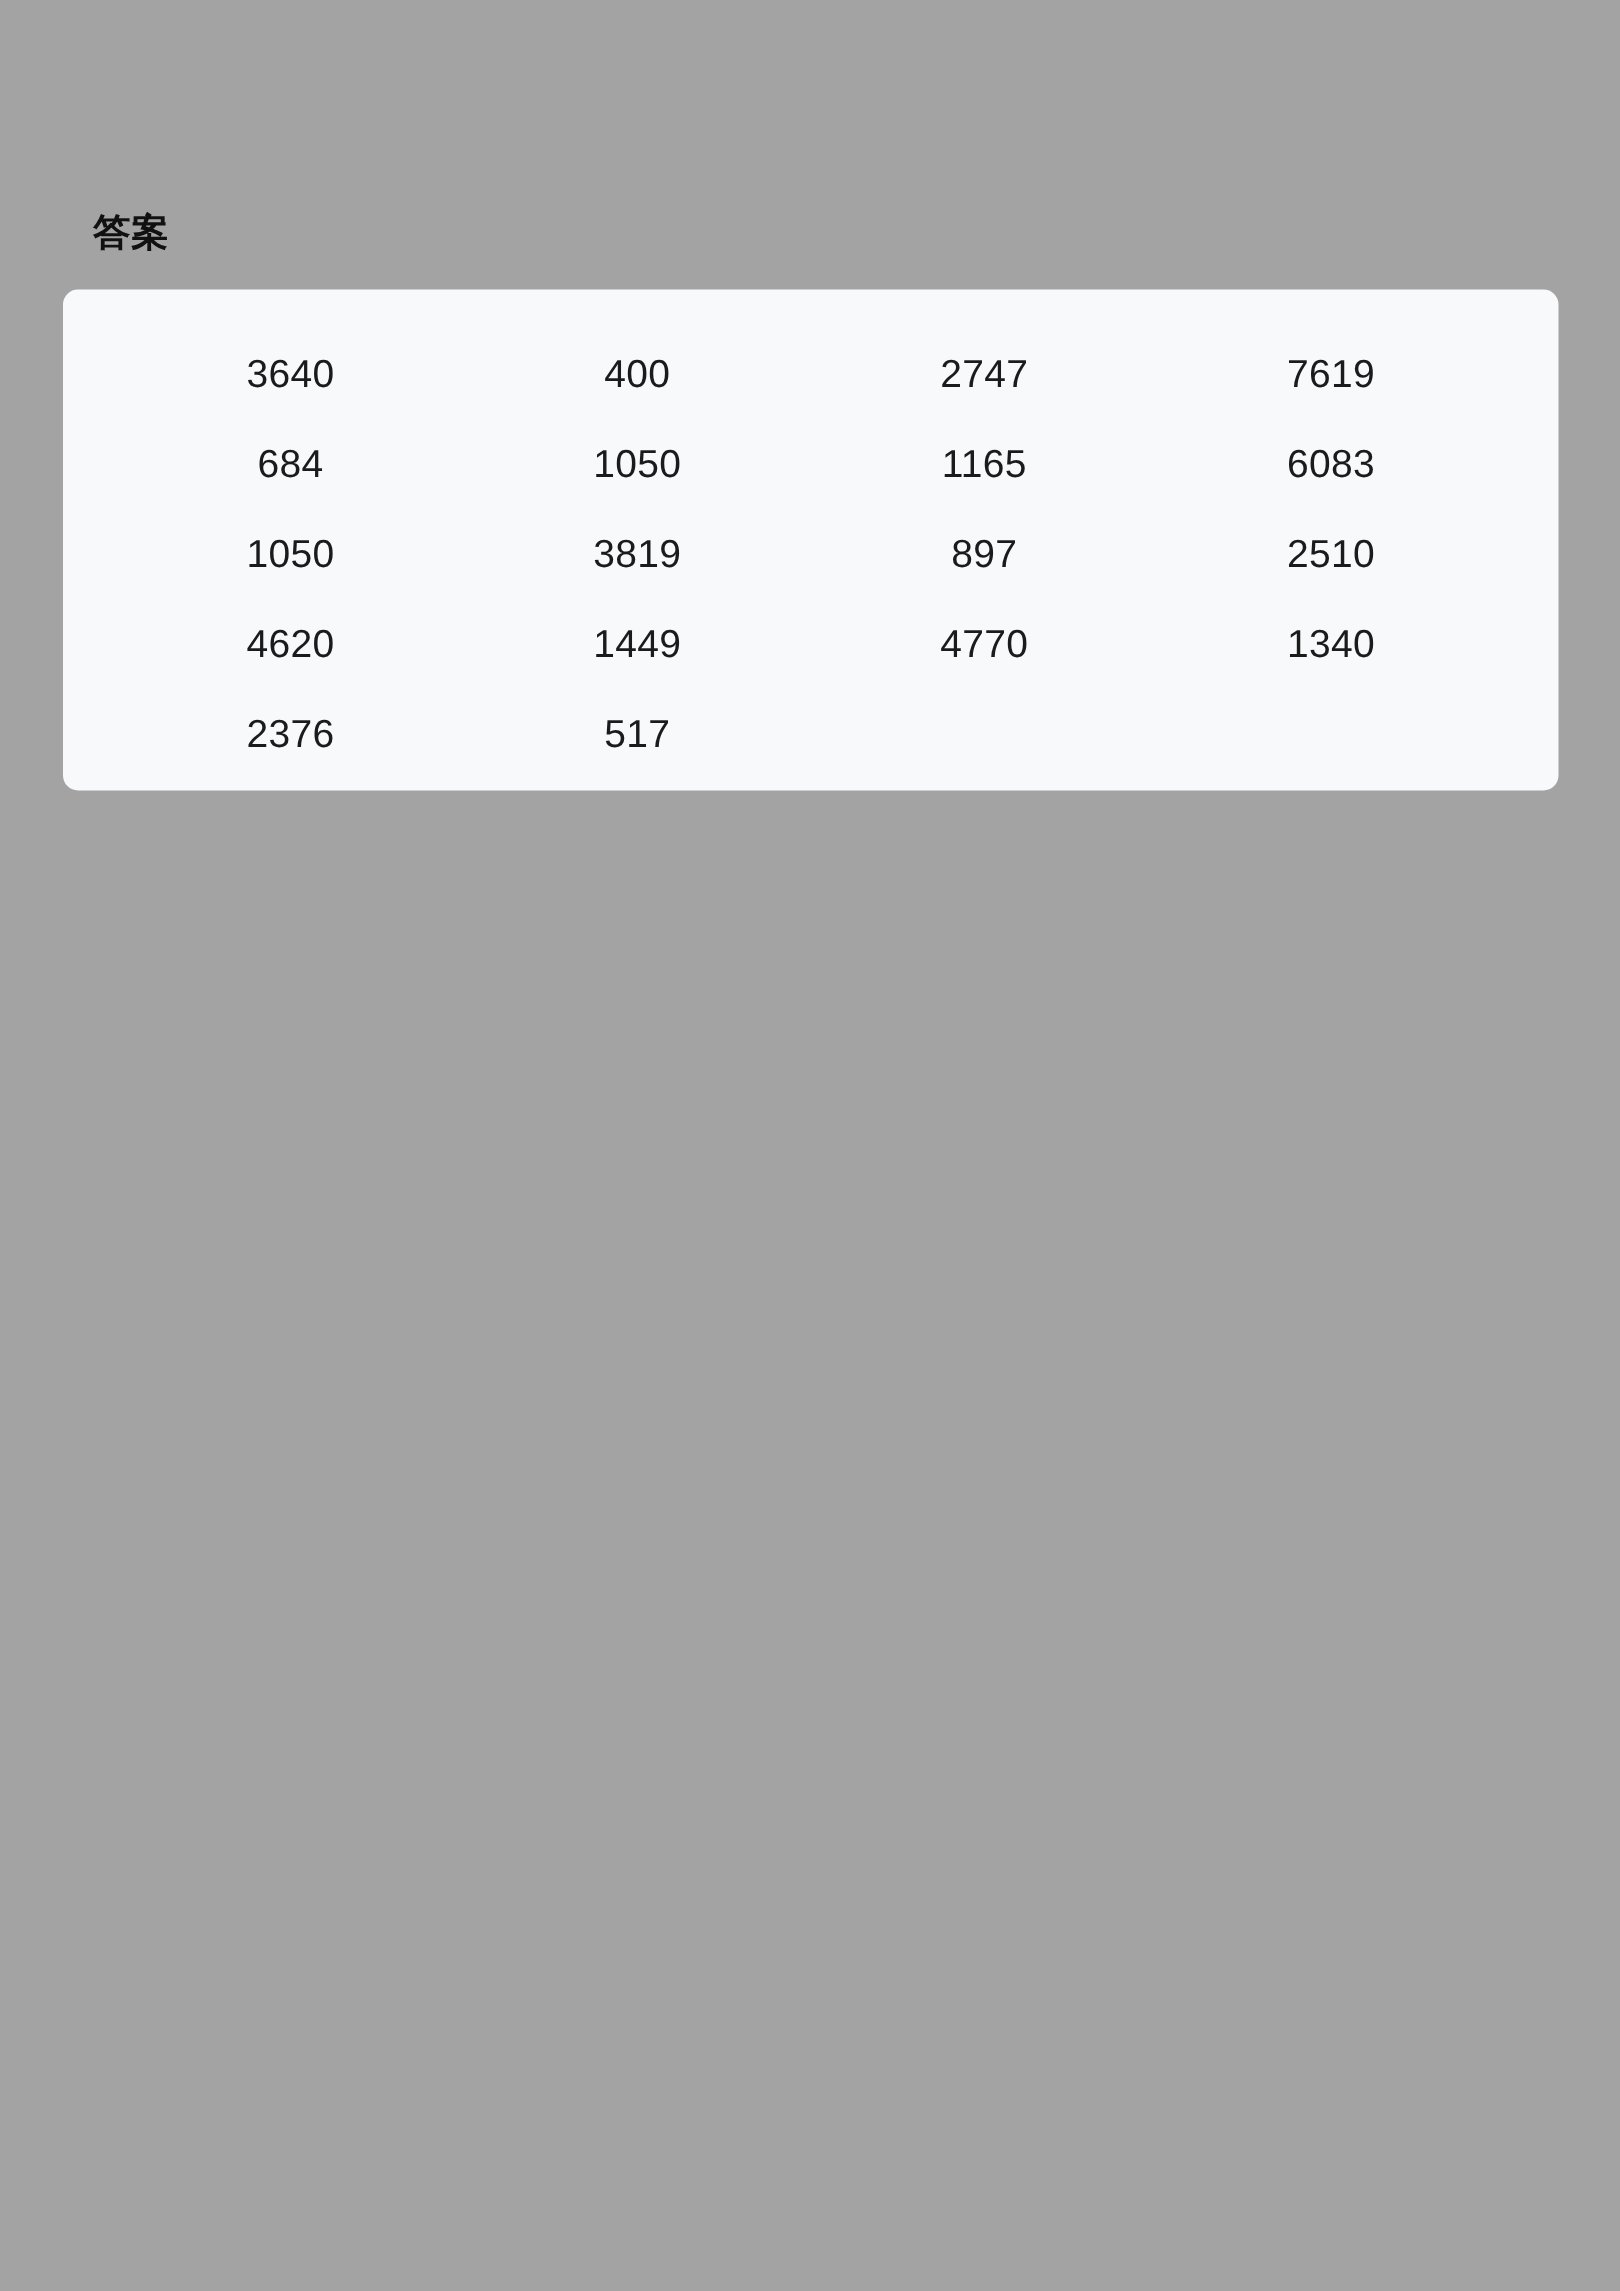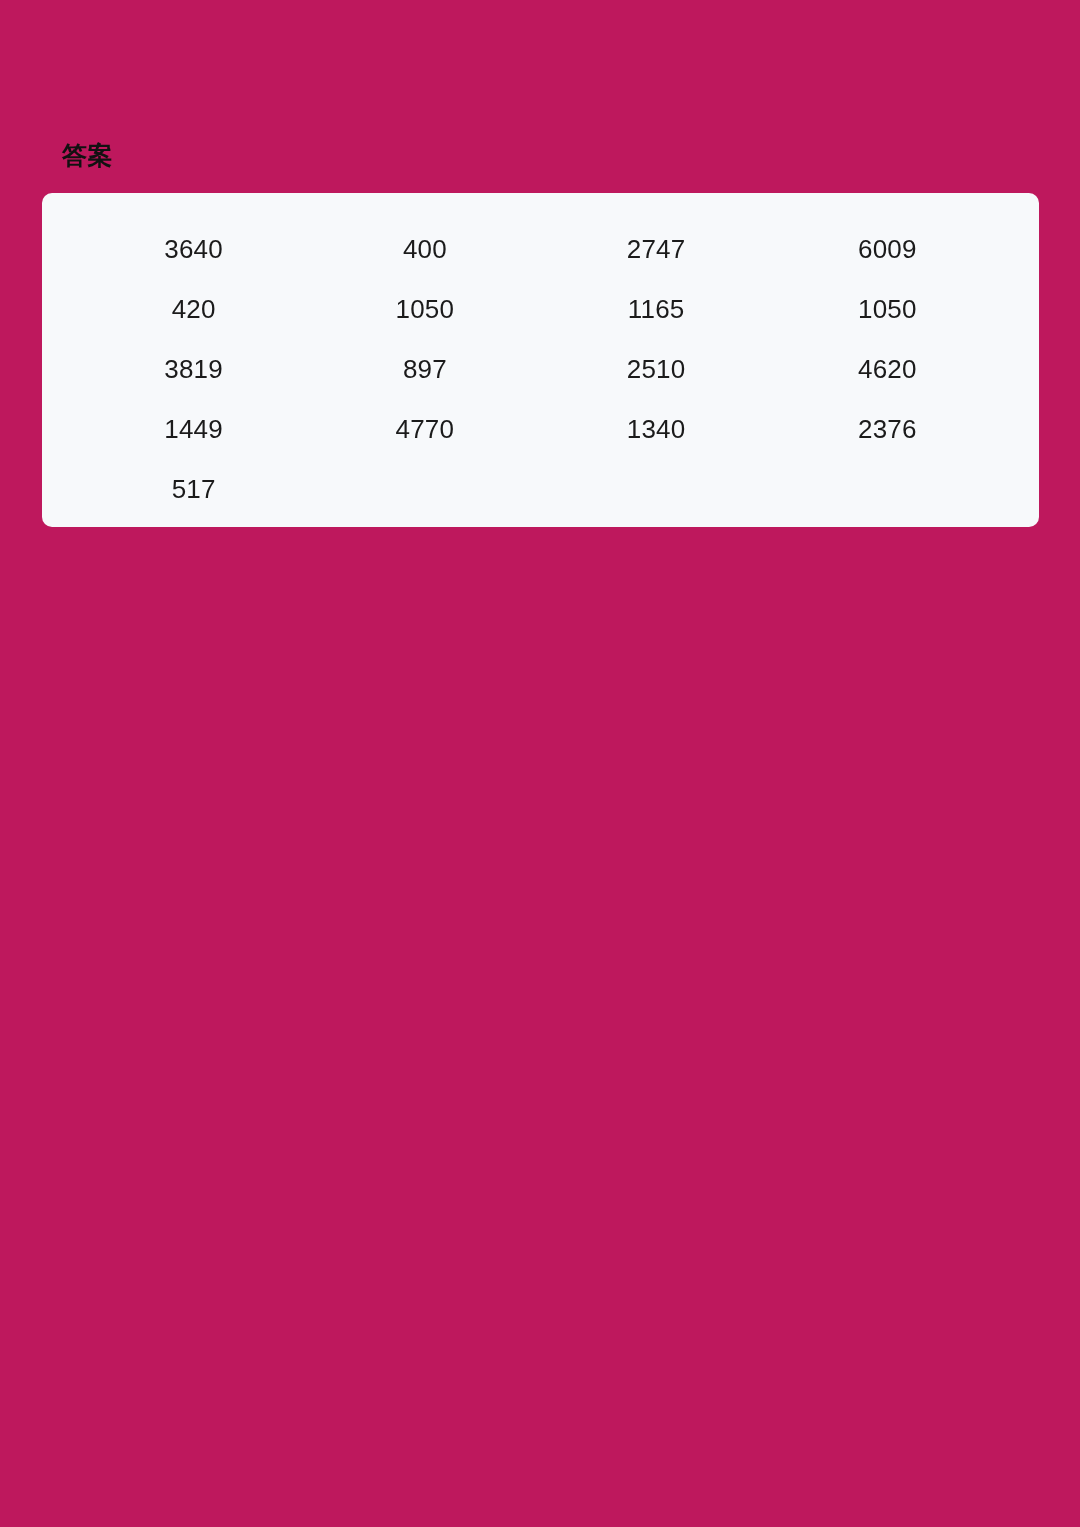--- a/index.html
+++ b/index.html
@@ -12,21 +12,21 @@
     height: 1527px;
     background: #ffffff;
     font-family: "Liberation Sans", "DejaVu Sans", sans-serif;
     -webkit-font-smoothing: antialiased;
   }
 
   .page {
     position: relative;
     width: 1080px;
     height: 1527px;
-    background: #be185d;
+    background: #a3a3a3;
     overflow: hidden;
   }
 
   
   .section-title {
     position: absolute;
     left: 62px;
     top: 140px;
     font-size: 25px;
     font-weight: 700;
@@ -75,25 +75,26 @@
 <div class="page">
 
   <div class="section-title">答案</div>
 
   <div class="answer-panel">
     <div class="answer-grid">
 
       <div class="answer-cell">3640</div>
       <div class="answer-cell">400</div>
       <div class="answer-cell">2747</div>
-      <div class="answer-cell">6009</div>
+      <div class="answer-cell">7619</div>
 
-      <div class="answer-cell">420</div>
+      <div class="answer-cell">684</div>
       <div class="answer-cell">1050</div>
       <div class="answer-cell">1165</div>
+      <div class="answer-cell">6083</div>
 
       <div class="answer-cell">1050</div>
       <div class="answer-cell">3819</div>
       <div class="answer-cell">897</div>
 
       <div class="answer-cell">2510</div>
       <div class="answer-cell">4620</div>
       <div class="answer-cell">1449</div>
       <div class="answer-cell">4770</div>
 

